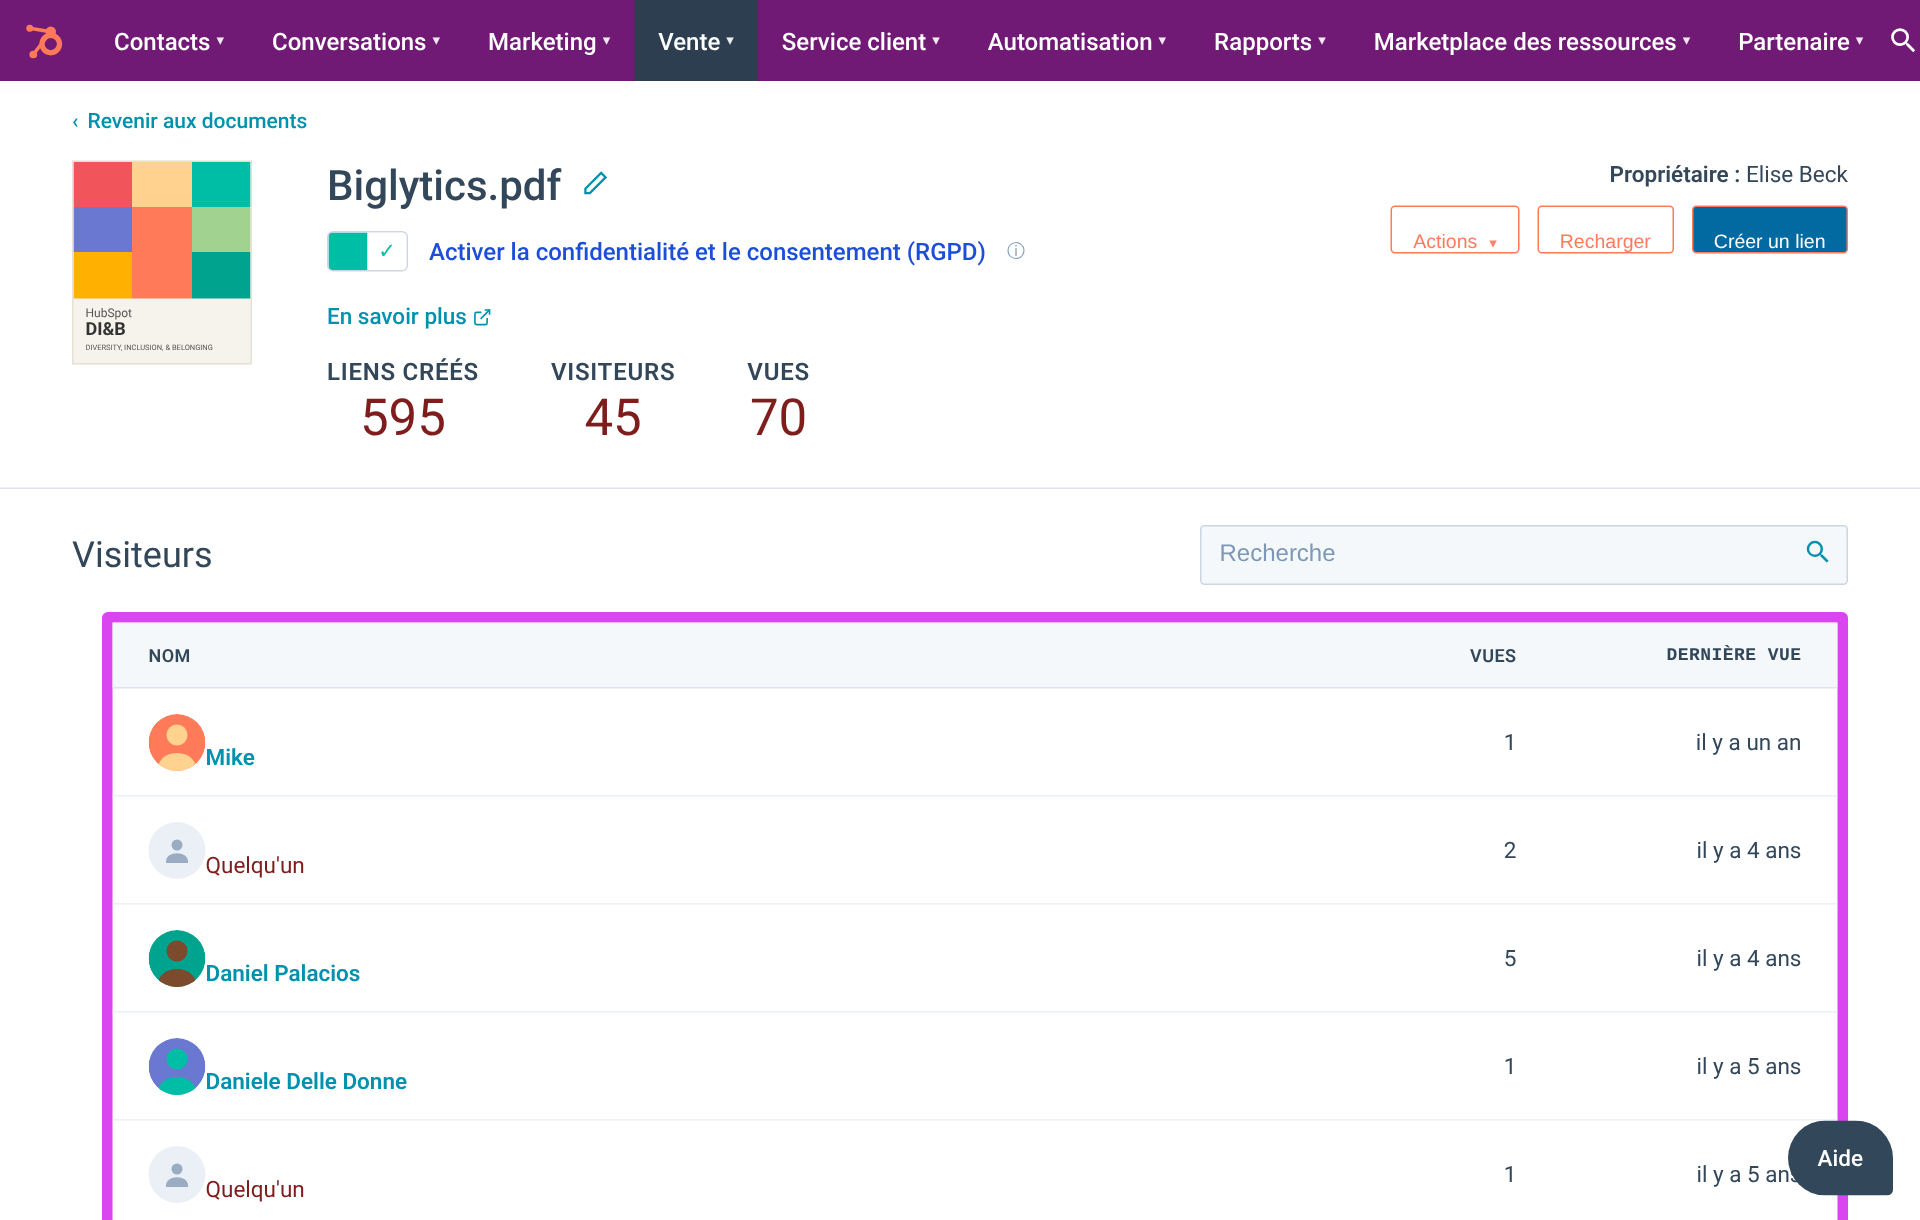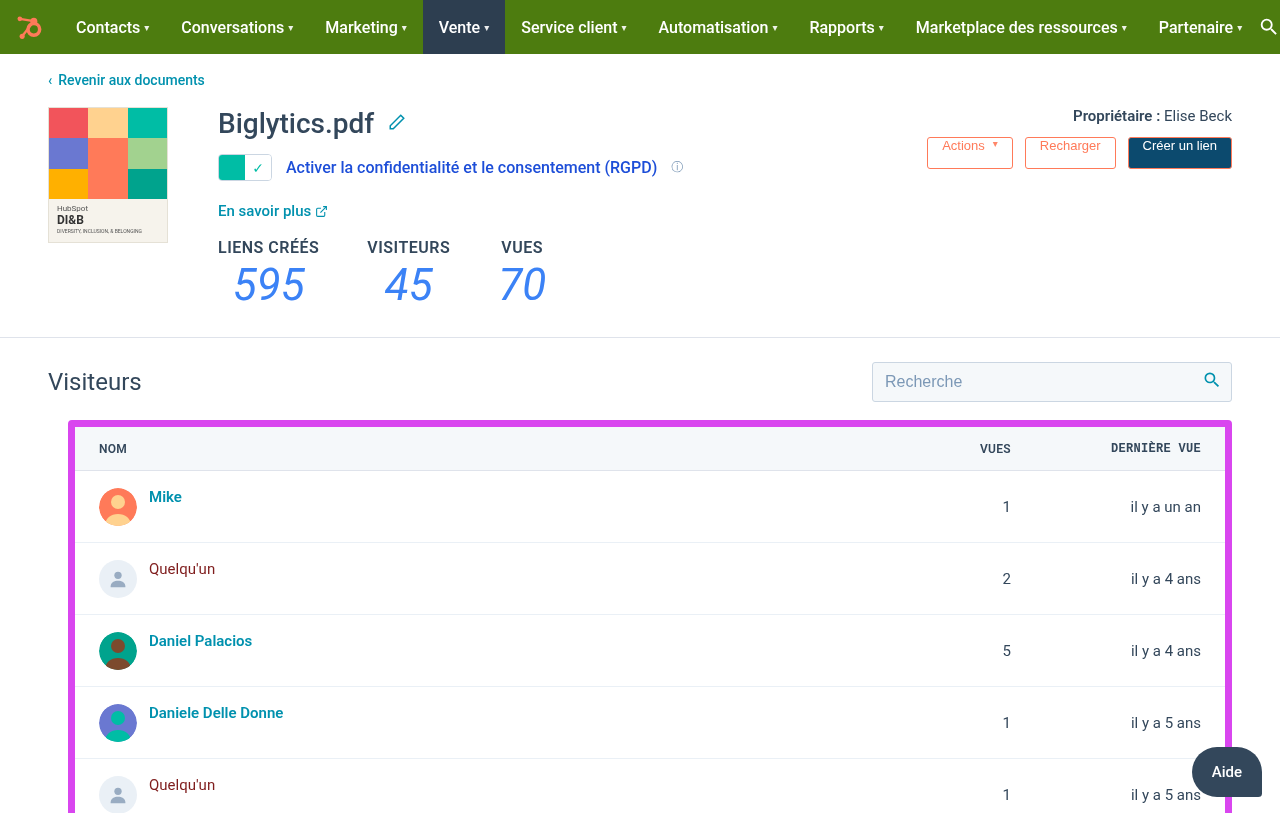--- a/index.html
+++ b/index.html
@@ -1,18 +1,18 @@
 <!DOCTYPE html>
 <html><head>
 <meta charset="utf-8">
 <style>
   * { box-sizing: border-box; margin: 0; padding: 0; }
   body { font-family: -apple-system, BlinkMacSystemFont, "Segoe UI", Roboto, Helvetica, Arial, sans-serif; background: #fff; color: #33475b; width: 1280px; }
   
-  .nav { background: #4d7c0f; height: 54px; display: flex; align-items: center; padding: 0 14px; color: #fff; }
+  .nav { background: #701a75; height: 54px; display: flex; align-items: center; padding: 0 14px; color: #fff; }
   .logo { width: 28px; height: 28px; display: flex; align-items: center; justify-content: center; margin-right: 18px; }
   .logo svg { width: 28px; height: 28px; }
   .menu { display: flex; align-items: stretch; height: 54px; }
   .menu-item { display: flex; align-items: center; padding: 0 16px; color: #fff; font-size: 16px; font-weight: 500; cursor: pointer; white-space: nowrap; }
   .menu-item.active { background: #2d3e50; }
   .caret { margin-left: 4px; font-size: 10px; opacity: 0.9; }
   .nav-spacer { flex: 1; }
   .nav-icons { display: flex; align-items: center; gap: 18px; }
   .nav-icon { width: 22px; height: 22px; color: #fff; display: flex; align-items: center; justify-content: center; position: relative; cursor: pointer; }
   .nav-icon svg { width: 22px; height: 22px; fill: currentColor; }
@@ -34,44 +34,44 @@
   .toggle { width: 54px; height: 27px; border-radius: 4px; display: flex; overflow: hidden; border: 1px solid #cbd6e2; cursor: pointer; }
   .toggle .left { width: 27px; background: #00bda5; }
   .toggle .right { width: 27px; background: #fff; display: flex; align-items: center; justify-content: center; color: #00bda5; font-size: 14px; }
   .toggle-label { font-size: 16px; font-weight: 500; color: #1d4ed8; }
   .info-icon { color: #7c98b6; font-size: 12px; }
   .learn { margin-top: 20px; }
   .learn a { color: #0091ae; text-decoration: none; font-size: 15px; font-weight: 500; display: inline-flex; align-items: center; gap: 4px; }
   .stats { display: flex; gap: 48px; margin-top: 18px; }
   .stat { text-align: center; }
   .stat .label { font-size: 16px; font-weight: 600; letter-spacing: 0.5px; color: #33475b; }
-  .stat .value { font-size: 44px; font-weight: 400; color: #3b82f6; margin-top: 2px; font-style: italic; }
+  .stat .value { font-size: 34px; font-weight: 400; color: #7f1d1d; margin-top: 2px; }
   .owner-actions { display: flex; flex-direction: column; align-items: flex-end; gap: 12px; }
   .owner { font-size: 15px; color: #33475b; }
   .owner strong { font-weight: 600; }
   .btnrow { display: flex; gap: 12px; }
-  .btn { height: 32px; padding: 0 14px; border-radius: 3px; font-size: 13px; font-weight: 500; cursor: pointer; display: inline-flex; align-items: flex-start; gap: 4px; border: 1px solid; background: #fff; }
+  .btn { height: 32px; padding: 0 14px; border-radius: 3px; font-size: 13px; font-weight: 500; cursor: pointer; display: inline-flex; align-items: flex-end; gap: 4px; border: 1px solid; background: #fff; }
   .btn-outline { color: #ff7a59; border-color: #ff7a59; }
-  .btn-primary { background: #0c4a6e; color: #fff; border-color: #ff7a59; }
+  .btn-primary { background: #0369a1; color: #fff; border-color: #ff7a59; }
   
   .visitors { padding: 24px 48px 40px; }
   .visitors-head { display: flex; align-items: center; justify-content: space-between; margin-bottom: 18px; }
   .visitors-title { font-size: 24px; font-weight: 400; color: #33475b; }
-  .search { position: relative; width: 360px; }
+  .search { position: relative; width: 432px; }
   .search input { width: 100%; height: 40px; border: 1px solid #cbd6e2; border-radius: 3px; padding: 0 40px 0 12px; font-size: 16px; color: #33475b; background: #f5f8fa; }
   .search input::placeholder { color: #7c98b6; }
   .search-icon { position: absolute; right: 10px; top: 50%; transform: translateY(-50%); color: #0091ae; }
   .tablecard { border: 7px solid #d946ef; border-radius: 4px; overflow: hidden; margin-left: 20px; }
   .thead { display: flex; align-items: center; background: #f5f8fa; border-bottom: 1px solid #dfe3eb; height: 44px; padding: 0 24px; font-size: 12px; font-weight: 600; color: #33475b; letter-spacing: 0.3px; }
   .col-name { flex: 1; }
   .col-views { width: 90px; text-align: right; }
   .col-last { width: 190px; text-align: right; font-family: Liberation Mono, monospace; }
   .trow { display: flex; align-items: center; height: 72px; padding: 0 24px; border-bottom: 1px solid #eaf0f6; font-size: 15px; }
   .trow:last-child { border-bottom: none; }
-  .tname { flex: 1; display: flex; align-items: flex-start; gap: 12px; }
+  .tname { flex: 1; display: flex; align-items: flex-end; }
   .avatar { width: 38px; height: 38px; border-radius: 50%; flex-shrink: 0; position: relative; overflow: hidden; }
   .avatar.anon { background: #eaf0f6; display: flex; align-items: center; justify-content: center; color: #99acc2; }
   .name-link { color: #0091ae; font-weight: 600; text-decoration: none; cursor: pointer; }
   .name-text { color: #7f1d1d; }
   .tviews { width: 90px; text-align: right; color: #33475b; }
   .tlast { width: 190px; text-align: right; color: #33475b; }
   
   .help { position: fixed; right: 18px; bottom: 16px; background: #33475b; color: #fff; height: 50px; padding: 0 20px; border-radius: 26px 26px 4px 26px; display: flex; align-items: center; font-size: 15px; font-weight: 500; cursor: pointer; }
 </style>
 </head>

